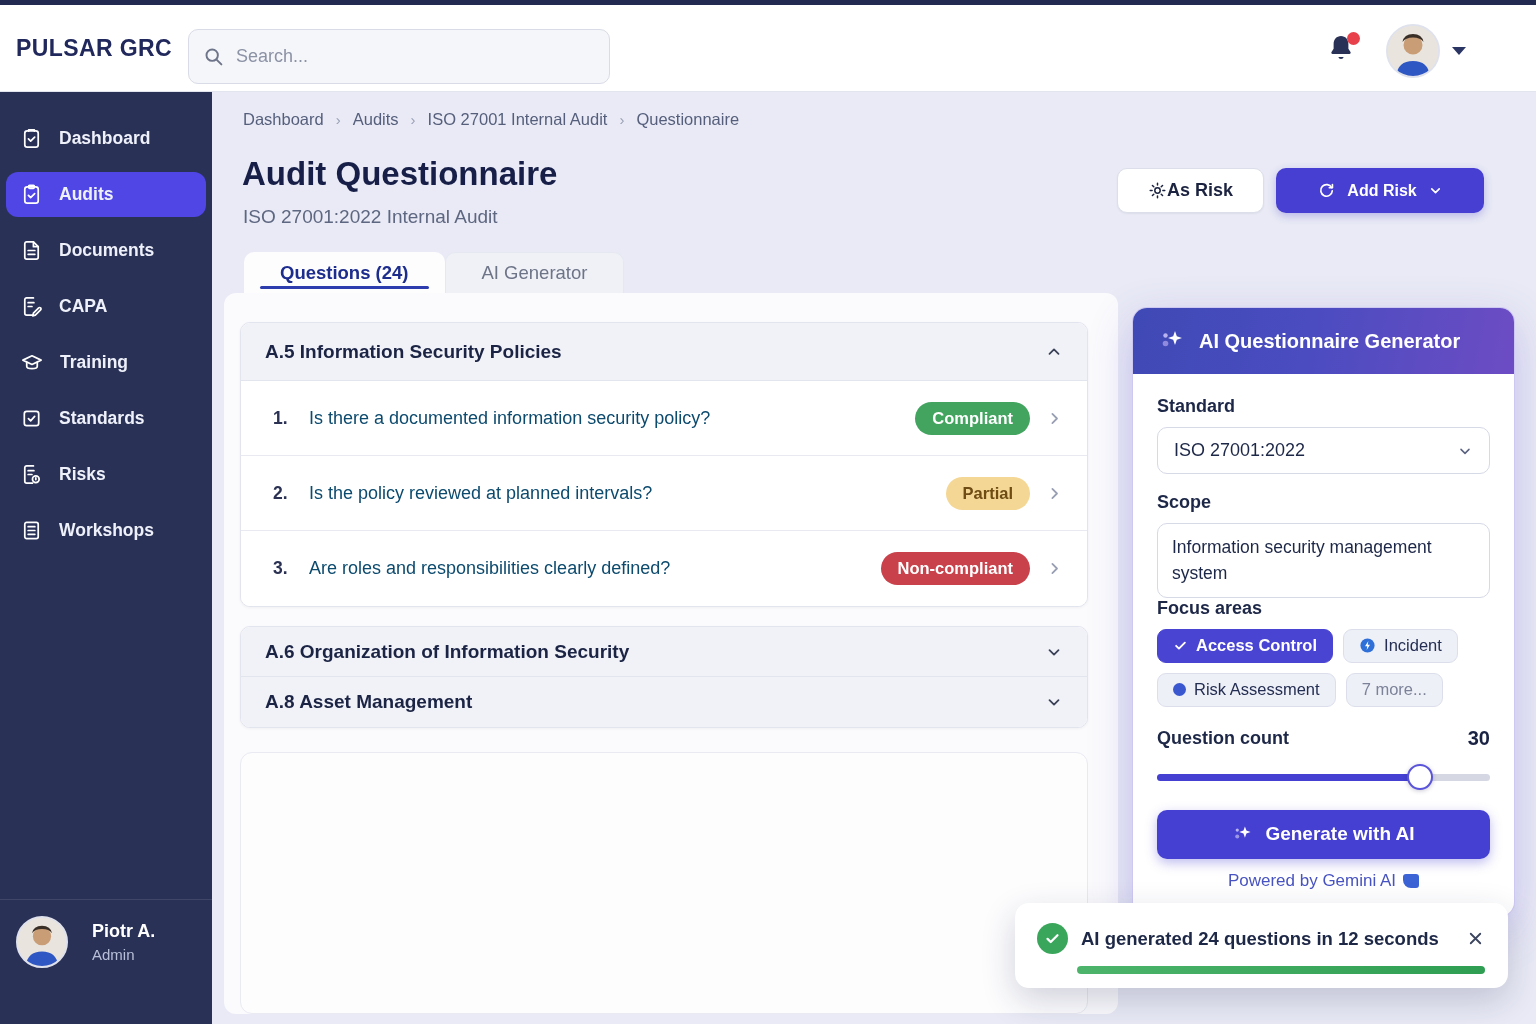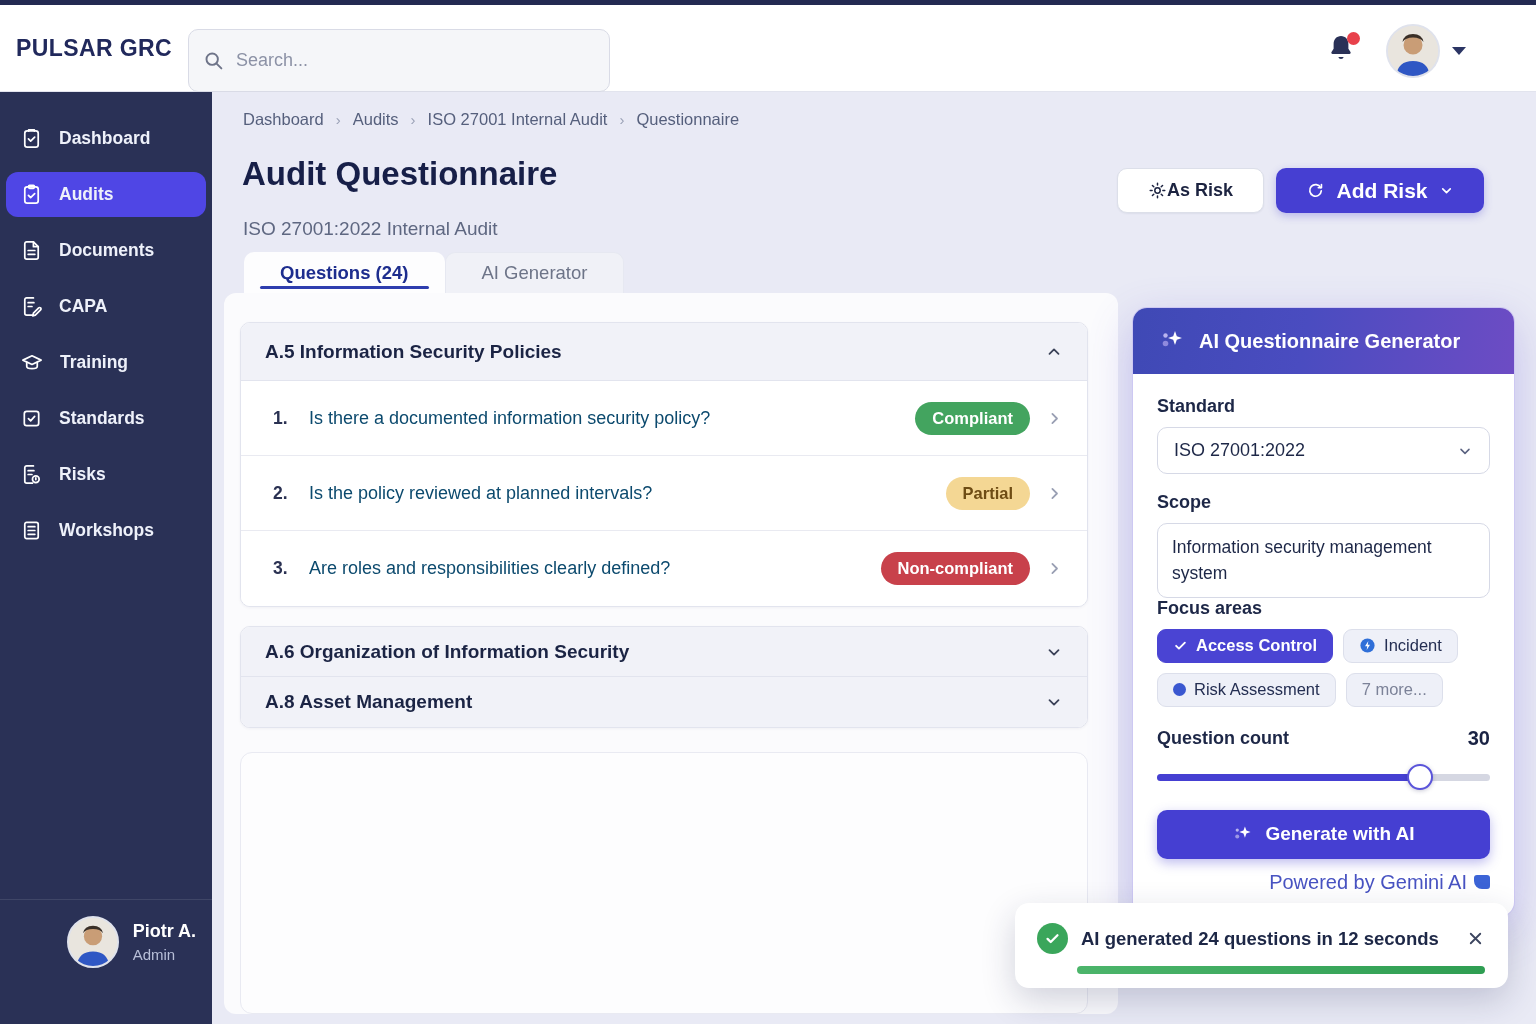--- a/index.html
+++ b/index.html
@@ -4,60 +4,60 @@
 <style>
   * { box-sizing: border-box; margin: 0; padding: 0; }
   html,body { width:1536px; height:1024px; overflow:hidden; }
   body { font-family:"Liberation Sans", sans-serif; background:#e9eaf5; position:relative; }
 
   
   .top-accent { position:absolute; left:0; top:0; width:1536px; height:5px; background:#232a52; }
   .topbar { position:absolute; left:0; top:5px; width:1536px; height:87px; background:#ffffff;
             border-bottom:1px solid #e2e4ee; }
   .logo { position:absolute; left:16px; top:30px; font-size:23px; font-weight:800; color:#21295c; letter-spacing:.4px; }
-  .search-box { position:absolute; left:188px; top:24px; width:422px; height:63px; background:#f5f6f9;
+  .search-box { position:absolute; left:188px; top:24px; width:422px; height:55px; background:#f5f6f9;
                 border:1px solid #d9dbe6; border-radius:10px; display:flex; align-items:center; padding:0 14px; }
   .search-box svg { flex:0 0 auto; }
   .search-box input { border:none; outline:none; background:transparent; margin-left:12px; width:100%;
                       font-size:18px; color:#30395a; font-family:"Liberation Sans",sans-serif; }
   .search-box input::placeholder { color:#8c92a6; }
   .bell-wrap { position:absolute; left:1326px; top:28px; width:32px; height:36px; cursor:pointer; }
   .bell-dot { position:absolute; right:-2px; top:-1px; width:13px; height:13px; border-radius:50%; background:#e8414b; }
   .avatar { border-radius:50%; overflow:hidden; border:2px solid #dfe2ec; background:#e9e5de; }
   .avatar-top { position:absolute; left:1386px; top:19px; width:54px; height:54px; cursor:pointer; }
   .caret-down { position:absolute; left:1452px; top:42px; width:0; height:0;
                 border-left:7px solid transparent; border-right:7px solid transparent; border-top:8px solid #2b3564; cursor:pointer; }
 
   
   .sidebar { position:absolute; left:0; top:92px; width:212px; height:932px; background:#2a3156; }
   .nav { padding:24px 6px 0 6px; display:flex; flex-direction:column; gap:11px; }
   .nav-item { display:flex; align-items:center; gap:16px; height:45px; padding:0 14px; border-radius:12px;
               color:#eef1fa; font-size:17.5px; font-weight:600; cursor:pointer; }
   .nav-item.active { background:#4f46e5; }
   .nav-item svg { flex:0 0 auto; }
-  .side-user { position:absolute; left:0; bottom:40px; width:212px; padding:16px; display:flex; align-items:center; gap:14px;
-               border-top:1px solid rgba(255,255,255,.10);justify-content:flex-end; }
+  .side-user { position:absolute; left:0; bottom:40px; width:212px; padding:16px; display:flex; align-items:center; gap:24px;
+               border-top:1px solid rgba(255,255,255,.10); }
   .avatar-side { width:52px; height:52px; }
   .side-user-name { font-size:18px; font-weight:700; color:#ffffff; }
   .side-user-role { font-size:15px; color:#b8bfd8; margin-top:4px; }
 
   
   .breadcrumb { position:absolute; left:243px; top:110px; display:flex; align-items:center; gap:12px;
                 font-size:16.5px; color:#555f7c; }
   .breadcrumb .sep { color:#9aa1b6; font-size:15px; }
   .breadcrumb span.crumb { cursor:pointer; }
   .page-title { position:absolute; left:242px; top:155px; font-size:33px; font-weight:800; color:#171f48; }
-  .page-subtitle { position:absolute; left:243px; top:218px; font-size:19px; color:#5e6781; }
+  .page-subtitle { position:absolute; left:243px; top:206px; font-size:19px; color:#5e6781; }
 
   .btn-as-risk { position:absolute; left:1117px; top:168px; width:147px; height:45px; background:#ffffff;
                  border:1px solid #dcdfe9; border-radius:10px; display:flex; align-items:center; justify-content:center;
                  font-size:18px; font-weight:700; color:#1c2340; cursor:pointer; box-shadow:0 1px 2px rgba(25,32,70,.06); }
   .btn-add-risk { position:absolute; left:1276px; top:168px; width:208px; height:45px; background:#463fd2;
                   border:none; border-radius:10px; display:flex; align-items:center; justify-content:center; gap:11px;
-                  font-size:21px; font-weight:700; color:#ffffff; cursor:pointer; box-shadow:0 3px 8px rgba(70,63,210,.30); }
+                  font-size:16px; font-weight:700; color:#ffffff; cursor:pointer; box-shadow:0 3px 8px rgba(70,63,210,.30); }
 
   
   .tabs { position:absolute; left:244px; top:252px; display:flex; }
   .tab { height:41px; display:flex; align-items:center; justify-content:center; padding:0 36px;
          font-size:18.5px; border-radius:10px 10px 0 0; cursor:pointer; position:relative; }
   .tab.active { background:#fdfdfe; color:#1d2d8e; font-weight:700; }
   .tab.active .tab-underline { position:absolute; left:16px; right:16px; bottom:4px; height:3.5px;
                                background:#2e3dae; border-radius:2px; }
   .tab.inactive { background:#f0f1f7; color:#6d7488; font-weight:400; border:1px solid #e6e8f1; border-bottom:none; }
 
@@ -109,22 +109,22 @@
   .count-row { display:flex; align-items:center; justify-content:space-between; margin-bottom:14px; }
   .count-value { font-size:20px; font-weight:700; color:#1a2344; }
   .slider { position:relative; height:26px; margin-bottom:20px; cursor:pointer; }
   .slider-track { position:absolute; left:0; right:0; top:10px; height:7px; border-radius:4px; background:#d5d7e2; }
   .slider-fill { position:absolute; left:0; top:10px; height:7px; width:79%; border-radius:4px; background:#453fd2; }
   .slider-thumb { position:absolute; left:calc(79% - 13px); top:0; width:26px; height:26px; border-radius:50%;
                   background:#ffffff; border:2px solid #5a54da; box-shadow:0 1px 4px rgba(40,40,90,.25); }
   .btn-generate { width:100%; height:49px; background:#453fd2; border:none; border-radius:10px; display:flex;
                   align-items:center; justify-content:center; gap:12px; font-size:19px; font-weight:700; color:#ffffff;
                   cursor:pointer; box-shadow:0 4px 12px rgba(69,63,210,.35); }
-  .powered { margin-top:12px; text-align:center; font-size:20px; color:#4853c2; display:flex; align-items:center;
-             justify-content:flex-end; gap:7px; }
+  .powered { margin-top:12px; text-align:center; font-size:17px; color:#4853c2; display:flex; align-items:center;
+             justify-content:center; gap:7px; }
   .gemini-glyph { width:16px; height:14px; background:#3b63d6; border-radius:3px 3px 3px 8px; display:inline-block; }
 
   
   .toast { position:absolute; left:1015px; top:903px; width:493px; height:85px; background:#ffffff; border-radius:14px;
            box-shadow:0 12px 34px rgba(28,34,80,.20); z-index:10; }
   .toast-check { position:absolute; left:22px; top:20px; width:31px; height:31px; border-radius:50%; background:#3aa65b;
                  display:flex; align-items:center; justify-content:center; }
   .toast-msg { position:absolute; left:66px; top:25px; font-size:18.5px; font-weight:600; color:#1d2746; }
   .toast-close { position:absolute; right:20px; top:22px; width:26px; height:26px; display:flex; align-items:center;
                  justify-content:center; cursor:pointer; }

